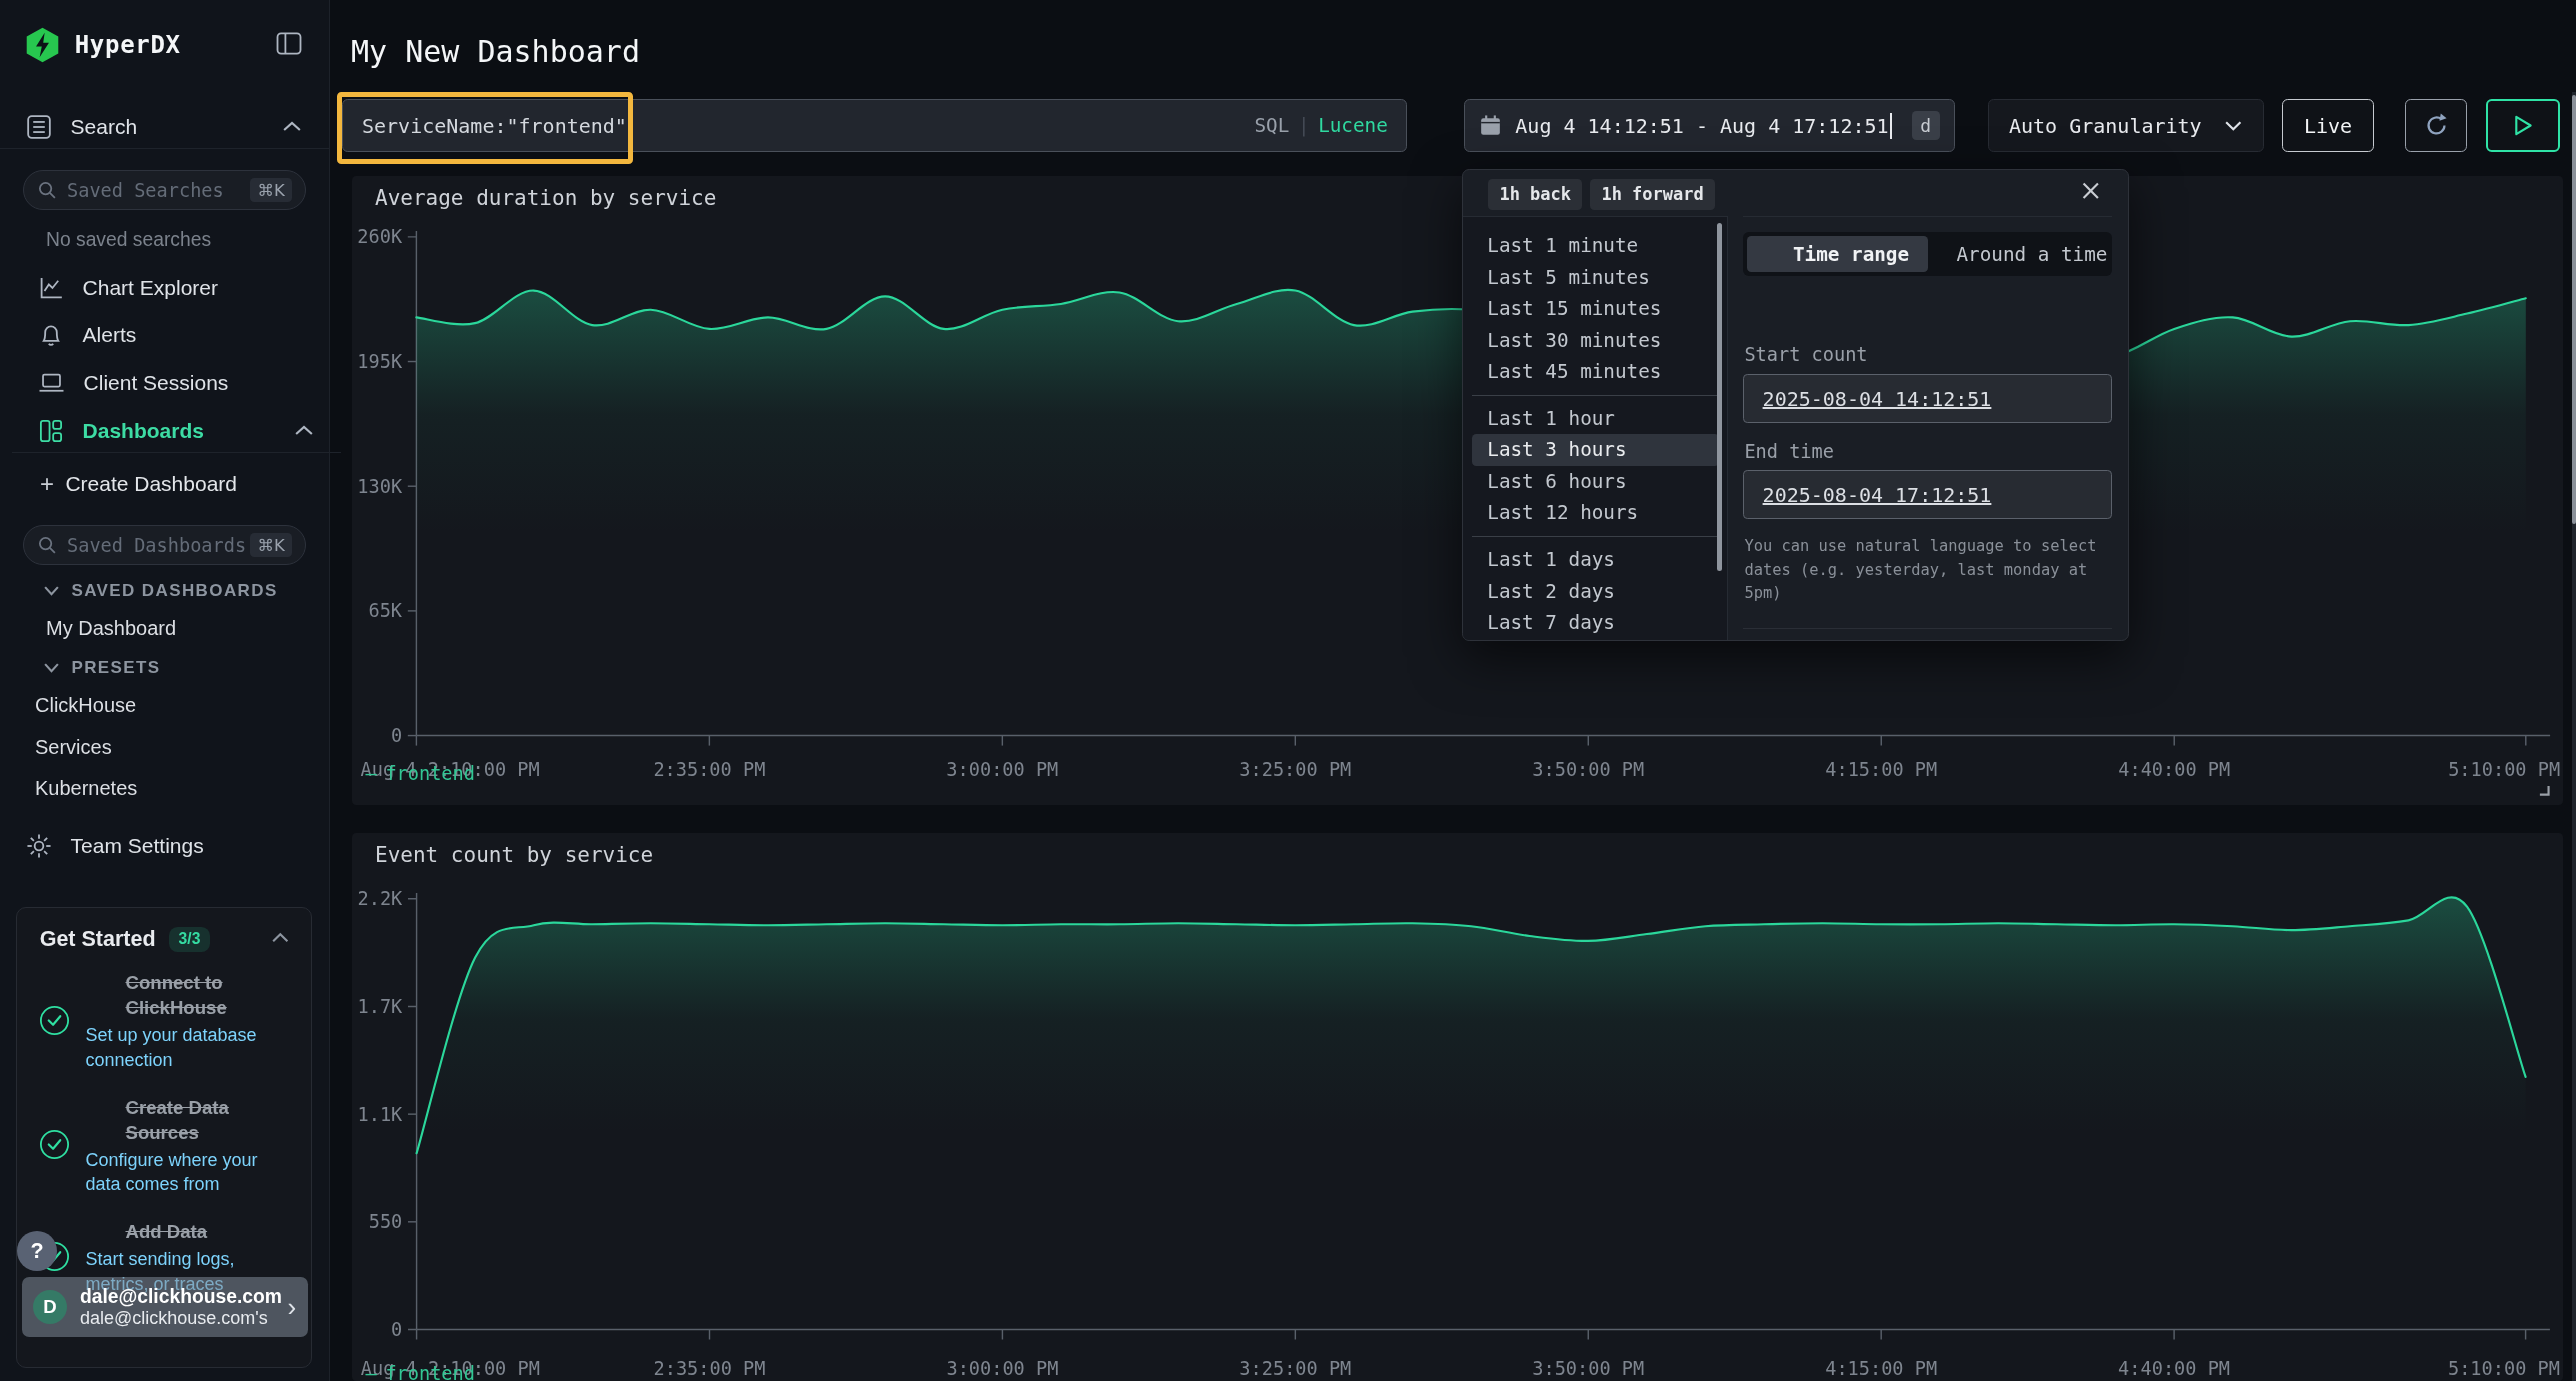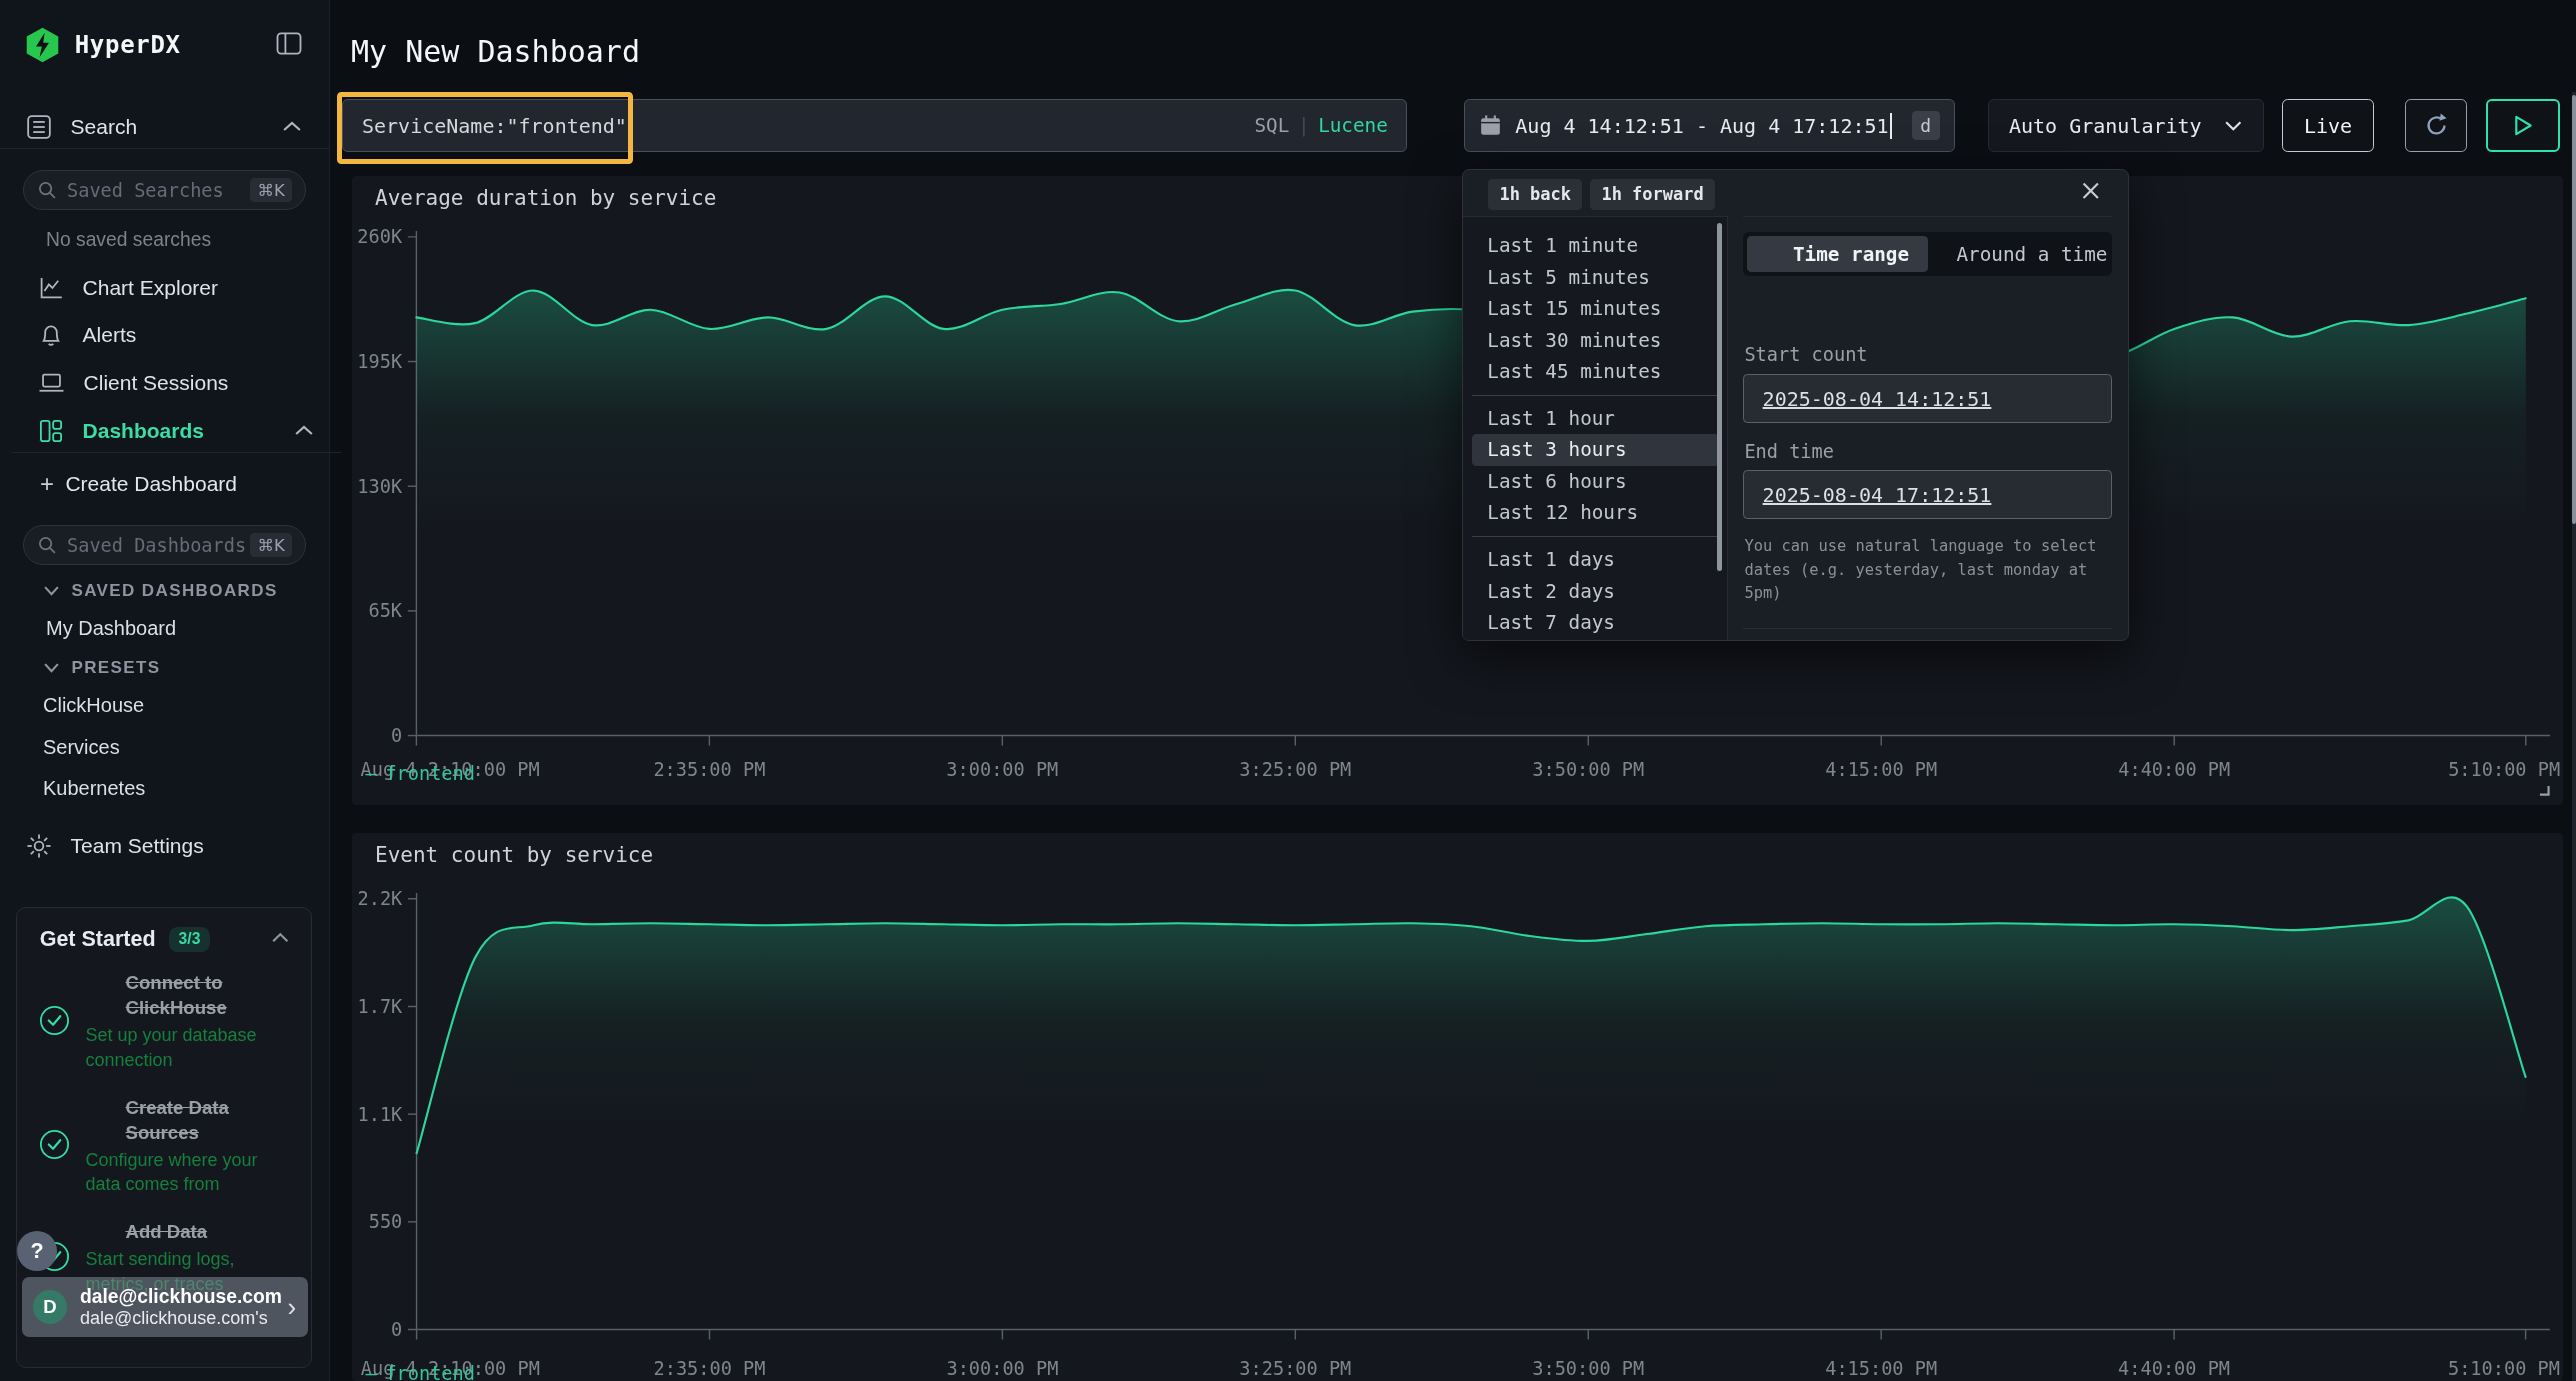--- a/index.html
+++ b/index.html
@@ -23,32 +23,32 @@
   .nav-item .lbl{margin-left:18.6px;font-size:21px;color:#dfe3e8;}
   .nav-item.active .lbl{color:#3ddca4;font-weight:bold;}
   .chev-right{position:absolute;right:27px;}
   .create-row{position:absolute;left:40px;display:flex;align-items:center;cursor:pointer;}
   .create-row .plus{font-size:24px;color:#c9ced5;line-height:1;}
   .create-row .lbl{margin-left:11.4px;font-size:21px;color:#e3e6ea;}
   .sec-head{position:absolute;left:43px;display:flex;align-items:center;cursor:pointer;}
   .sec-head .lbl{margin-left:11.4px;font-size:17px;letter-spacing:1.4px;color:#8d95a0;font-weight:bold;}
   .side-link{position:absolute;left:46px;font-size:20px;color:#dcdfe4;cursor:pointer;}
   #presets-list .side-link{position:static;display:block;margin-bottom:18.6px;}
-  #presets-list{position:absolute;left:43px;top:694px;}
+  #presets-list{position:absolute;left:35px;top:694px;}
 
   
   #gs-card{position:absolute;left:15.7px;top:907px;width:296px;height:461px;background:#14171d;border:1.4px solid #272b33;border-radius:10px;box-sizing:border-box;overflow:hidden;}
   .gs-head{display:flex;align-items:center;padding:18.6px 21.5px 7.2px 23px;}
   .gs-title{font-size:21.5px;font-weight:bold;color:#e9ebef;}
   .gs-badge{margin-left:13px;font-size:15.7px;font-weight:bold;color:#35dba2;background:rgba(47,227,166,.13);border-radius:8.6px;padding:3.6px 10px;}
   .gs-item{display:flex;align-items:center;padding:11.4px 17px 11.4px 21.5px;}
   .gs-check{flex:0 0 33px;}
   .gs-text{margin-left:14.3px;width:190px;}
   .gs-text .t{font-size:18.6px;font-weight:600;color:#9aa0a8;text-decoration:line-through;line-height:1.35;margin-left:40px;}
-  .gs-text .d{font-size:18px;color:#15803d;line-height:1.35;margin-top:2.9px;}
+  .gs-text .d{font-size:18px;color:#7dd3fc;line-height:1.35;margin-top:2.9px;}
 
   #help-fab{position:absolute;left:17px;top:1231px;width:40px;height:40px;border-radius:50%;background:#596273;color:#fff;
     display:flex;align-items:center;justify-content:center;font-size:21.5px;font-weight:bold;cursor:pointer;z-index:6;}
   #user-chip{position:absolute;left:21.5px;top:1277px;width:286px;height:60px;background:rgba(126,136,150,.55);border-radius:7.2px;
     display:flex;align-items:center;padding:0 11.4px;box-sizing:border-box;cursor:pointer;z-index:5;}
   .avatar{width:34px;height:34px;border-radius:50%;background:#357a66;color:#fff;display:flex;align-items:center;justify-content:center;font-size:18.6px;font-weight:bold;}
   .uc-text{margin-left:13px;flex:1;overflow:hidden;}
   .uc-name{font-size:19.3px;font-weight:bold;color:#ffffff;white-space:nowrap;}
   .uc-team{font-size:18px;color:#e8ebef;white-space:nowrap;}
   .uc-chev{font-size:26px;color:#dfe3e9;margin-left:4.3px;}

